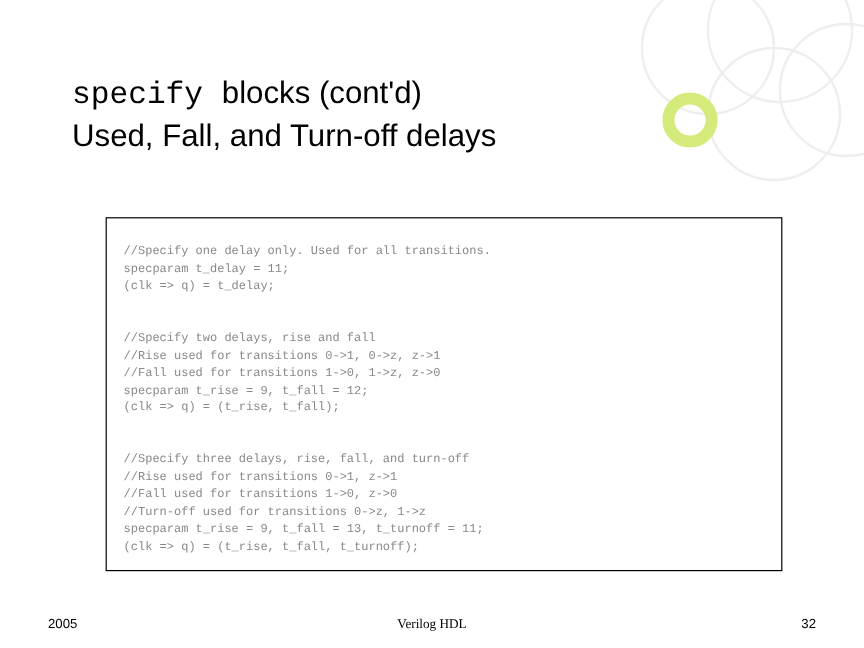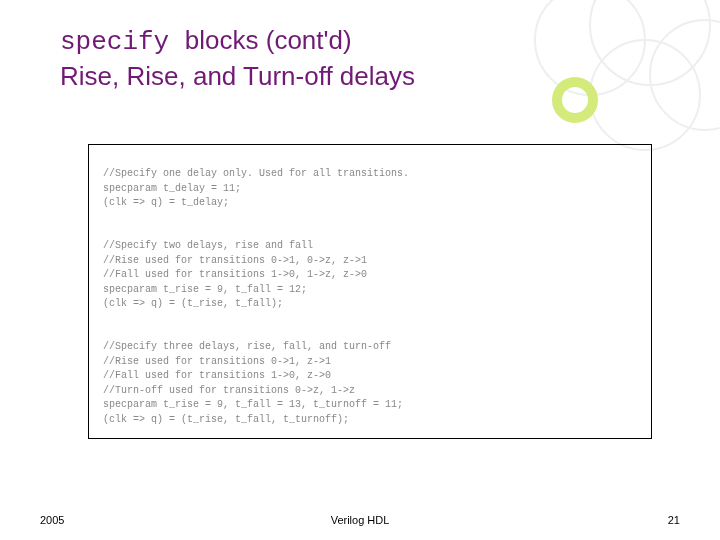--- a/index.html
+++ b/index.html
@@ -20,23 +20,24 @@
   }
   .circles svg { display: block; }
   .slide {
     position: relative;
     width: 100%;
     height: 100%;
     padding: 24px 40px 24px 60px;
   }
   .title {
     font-size: 26px;
-    color: #701a75;
+    color: #000000;
     font-weight: 400;
     line-height: 1.3;
+    margin-top: 37px;
   }
   .title .mono {
     font-family: "Courier New", Courier, monospace;
   }
   .codebox {
     margin: 50px 28px 0 28px;
     border: 1px solid #000;
     padding: 8px 14px;
     font-family: "Courier New", Courier, monospace;
     font-size: 10px;
@@ -55,40 +56,41 @@
     font-size: 11px;
     color: #000;
     display: flex;
     justify-content: space-between;
     align-items: center;
   }
   .footer .center {
     position: absolute;
     left: 50%;
     transform: translateX(-50%);
+    font-family: Liberation Serif, serif;
   }
 </style>
 </head>
 <body>
 
 <div class="circles">
   <svg width="250" height="170" viewBox="0 0 250 170">
     <circle cx="120" cy="40" r="55" fill="none" stroke="#eee" stroke-width="2"></circle>
     <circle cx="180" cy="25" r="60" fill="none" stroke="#eee" stroke-width="2"></circle>
     <circle cx="175" cy="95" r="55" fill="none" stroke="#eee" stroke-width="2"></circle>
     <circle cx="235" cy="75" r="55" fill="none" stroke="#eee" stroke-width="2"></circle>
     <circle cx="105" cy="100" r="18" fill="none" stroke="#d4ea7a" stroke-width="10"></circle>
   </svg>
 </div>
 
 <div class="slide">
 
   <div class="title">
     <span class="mono">specify </span><span>blocks (cont'd)</span><br>
-    <span>Rise, Rise, and Turn-off delays</span>
+    <span>Used, Fall, and Turn-off delays</span>
   </div>
 
   <div class="codebox">
 <div class="blk"><span>//Specify one delay only. Used for all transitions.</span>
 <span>specparam t_delay = 11;</span>
 <span>(clk =&gt; q) = t_delay;</span></div>
 <div class="blk"><span>//Specify two delays, rise and fall</span>
 <span>//Rise used for transitions 0-&gt;1, 0-&gt;z, z-&gt;1</span>
 <span>//Fall used for transitions 1-&gt;0, 1-&gt;z, z-&gt;0</span>
 <span>specparam t_rise = 9, t_fall = 12;</span>
@@ -96,16 +98,16 @@
 <div class="blk"><span>//Specify three delays, rise, fall, and turn-off</span>
 <span>//Rise used for transitions 0-&gt;1, z-&gt;1</span>
 <span>//Fall used for transitions 1-&gt;0, z-&gt;0</span>
 <span>//Turn-off used for transitions 0-&gt;z, 1-&gt;z</span>
 <span>specparam t_rise = 9, t_fall = 13, t_turnoff = 11;</span>
 <span>(clk =&gt; q) = (t_rise, t_fall, t_turnoff);</span></div></div>
 
   <div class="footer">
     <span>2005</span>
     <span class="center">Verilog HDL</span>
-    <span>21</span>
+    <span>32</span>
   </div>
 
 </div>
 
 </body></html>

